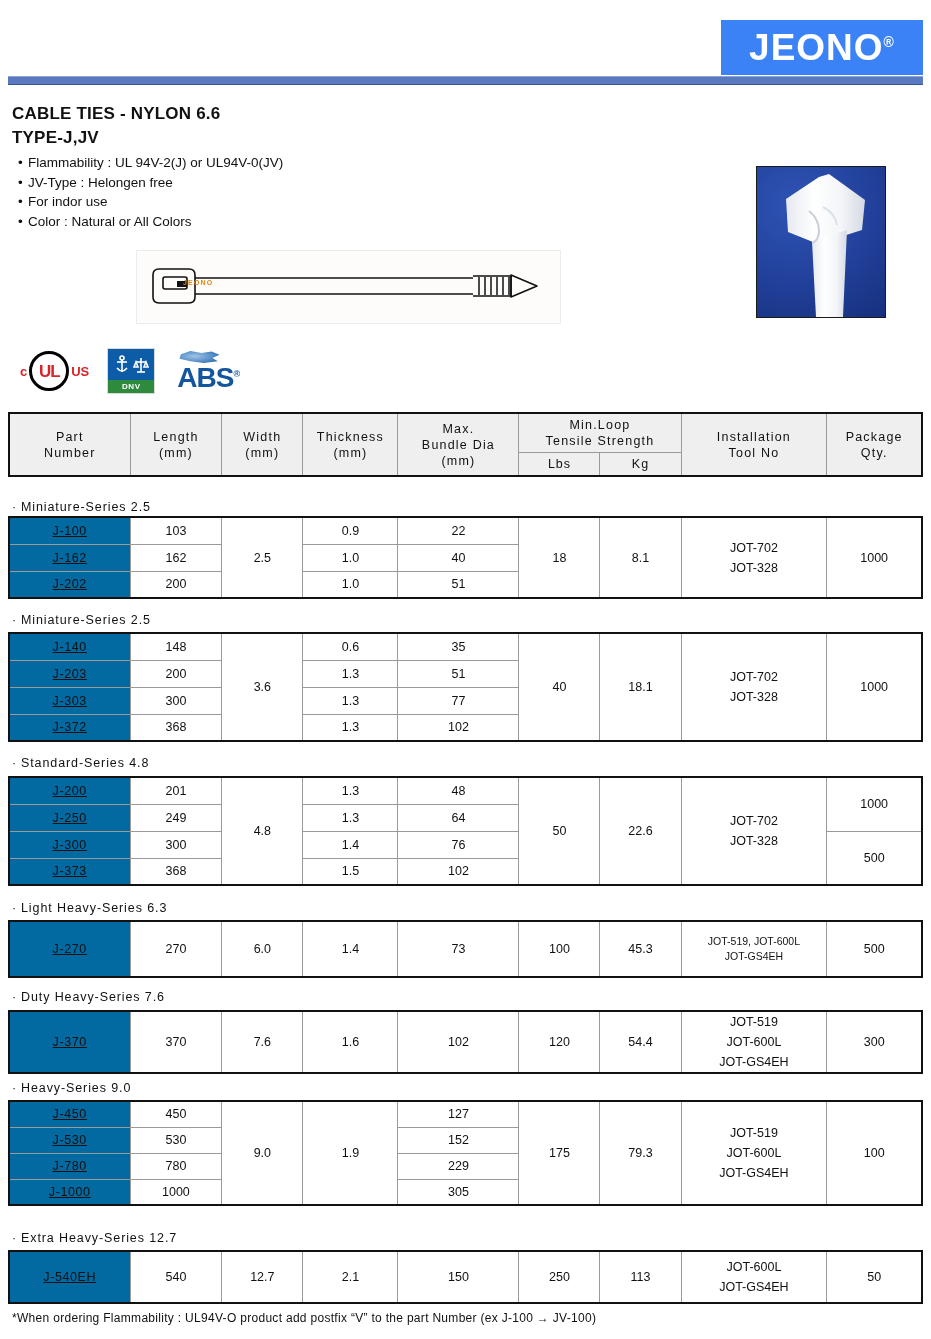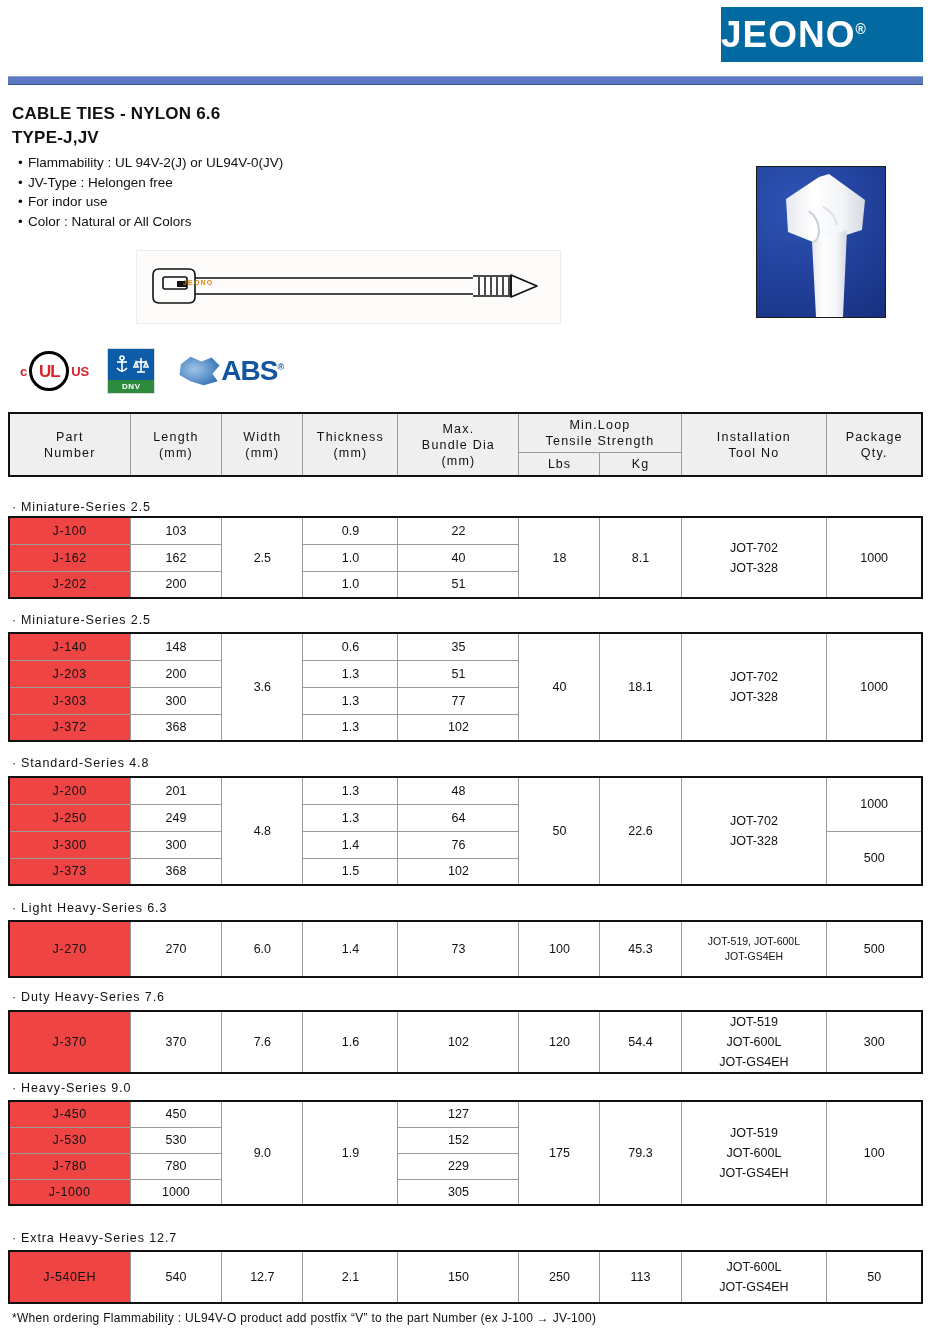--- a/index.html
+++ b/index.html
@@ -4,22 +4,22 @@
 <style>
   html,body{margin:0;padding:0;background:#ffffff;}
   body{
     width:931px;height:1339px;position:relative;overflow:hidden;
     font-family:"Liberation Sans","DejaVu Sans",sans-serif;
     color:#111;
   }
   .page{position:relative;width:931px;height:1339px;box-sizing:border-box;}
 
   
-  .brand-bar{position:absolute;left:721px;top:7px;width:202px;height:55px;
-    background:#0369a1;display:flex;align-items:center;}
+  .brand-bar{position:absolute;left:721px;top:20px;width:202px;height:55px;
+    background:#3b82f6;display:flex;align-items:center;justify-content:center;}
   .brand-text{color:#fff;font-weight:bold;font-size:37px;letter-spacing:1px;
     font-family:"Liberation Sans",sans-serif;line-height:1;position:relative;}
   .brand-reg{font-size:14px;vertical-align:super;line-height:1;}
   .rule{position:absolute;left:8px;top:76px;width:915px;height:7px;
     background:#5a79c0;border-top:1px solid #8fa4d6;border-bottom:1px solid #3a5594;}
 
   
   .title1{position:absolute;left:12px;top:104px;font-size:17px;font-weight:bold;letter-spacing:.2px;}
   .title2{position:absolute;left:12px;top:128px;font-size:17px;font-weight:bold;letter-spacing:.2px;}
   .bullets{position:absolute;left:18px;top:153px;font-size:13.5px;line-height:19.5px;}
@@ -41,37 +41,37 @@
   
   .certs{position:absolute;left:20px;top:348px;height:46px;display:flex;align-items:center;gap:18px;}
   .ul-logo{display:flex;align-items:center;font-weight:bold;color:#d8232a;font-size:13px;}
   .ul-ring{width:34px;height:34px;border:3px solid #000000;border-radius:50%;
     display:flex;align-items:center;justify-content:center;margin:0 2px;
     font-size:17px;font-weight:bold;letter-spacing:-1px;line-height:1;}
   .dnv{width:46px;height:44px;display:flex;flex-direction:column;border:1px solid #d9d9d9;}
   .dnv-top{flex:1;background:#0d5ca8;display:flex;align-items:center;justify-content:center;gap:3px;}
   .dnv-bot{height:13px;background:#2e8b3d;color:#fff;font-size:8px;font-weight:bold;
     display:flex;align-items:center;justify-content:center;letter-spacing:.5px;}
-  .abs{display:flex;align-items:center;height:42px;padding:0 4px;}
+  .abs{display:flex;align-items:flex-start;height:42px;padding:0 4px;flex-direction:column;}
   .abs-mark{width:44px;height:34px;
     background:radial-gradient(ellipse at 40% 45%, #9fc4e8 0%, #5c92c9 45%, #2f6cae 75%, #ffffff 100%);
     clip-path:polygon(8% 30%,30% 8%,55% 22%,78% 10%,96% 34%,80% 58%,92% 80%,60% 92%,30% 80%,5% 62%);}
   .abs-text{font-size:28px;font-weight:bold;color:#14569e;letter-spacing:-1px;line-height:1;
     font-family:"Liberation Sans",sans-serif;}
   .abs-reg{font-size:9px;vertical-align:super;}
 
   
   .tbl{position:absolute;left:8px;width:915px;border-collapse:collapse;
     table-layout:fixed;font-size:12.5px;}
   .tbl td,.tbl th{border:1px solid #9a9a9a;text-align:center;vertical-align:middle;
     padding:0;font-weight:normal;color:#111;}
   .tbl.outer{border:2px solid #111;}
   .hdr td{background:#efefef;letter-spacing:1.2px;font-size:12.5px;line-height:16px;padding:3px 0;}
   .hdr .sub td{letter-spacing:1px;}
-  .pn{background:#ef4444;letter-spacing:.6px;}
+  .pn{background:#0369a1;letter-spacing:.6px;text-decoration:underline;}
   .series{position:absolute;left:12px;font-size:12.5px;letter-spacing:.9px;white-space:nowrap;}
   .series .dot{display:inline-block;width:9px;}
   .small-tool{font-size:10.5px;letter-spacing:0;line-height:15px;}
   .tool{line-height:20px;}
   .footnote{position:absolute;left:12px;top:1311px;font-size:12px;letter-spacing:.3px;white-space:nowrap;}
 </style>
 </head>
 <body>
 
 <div class="page">

